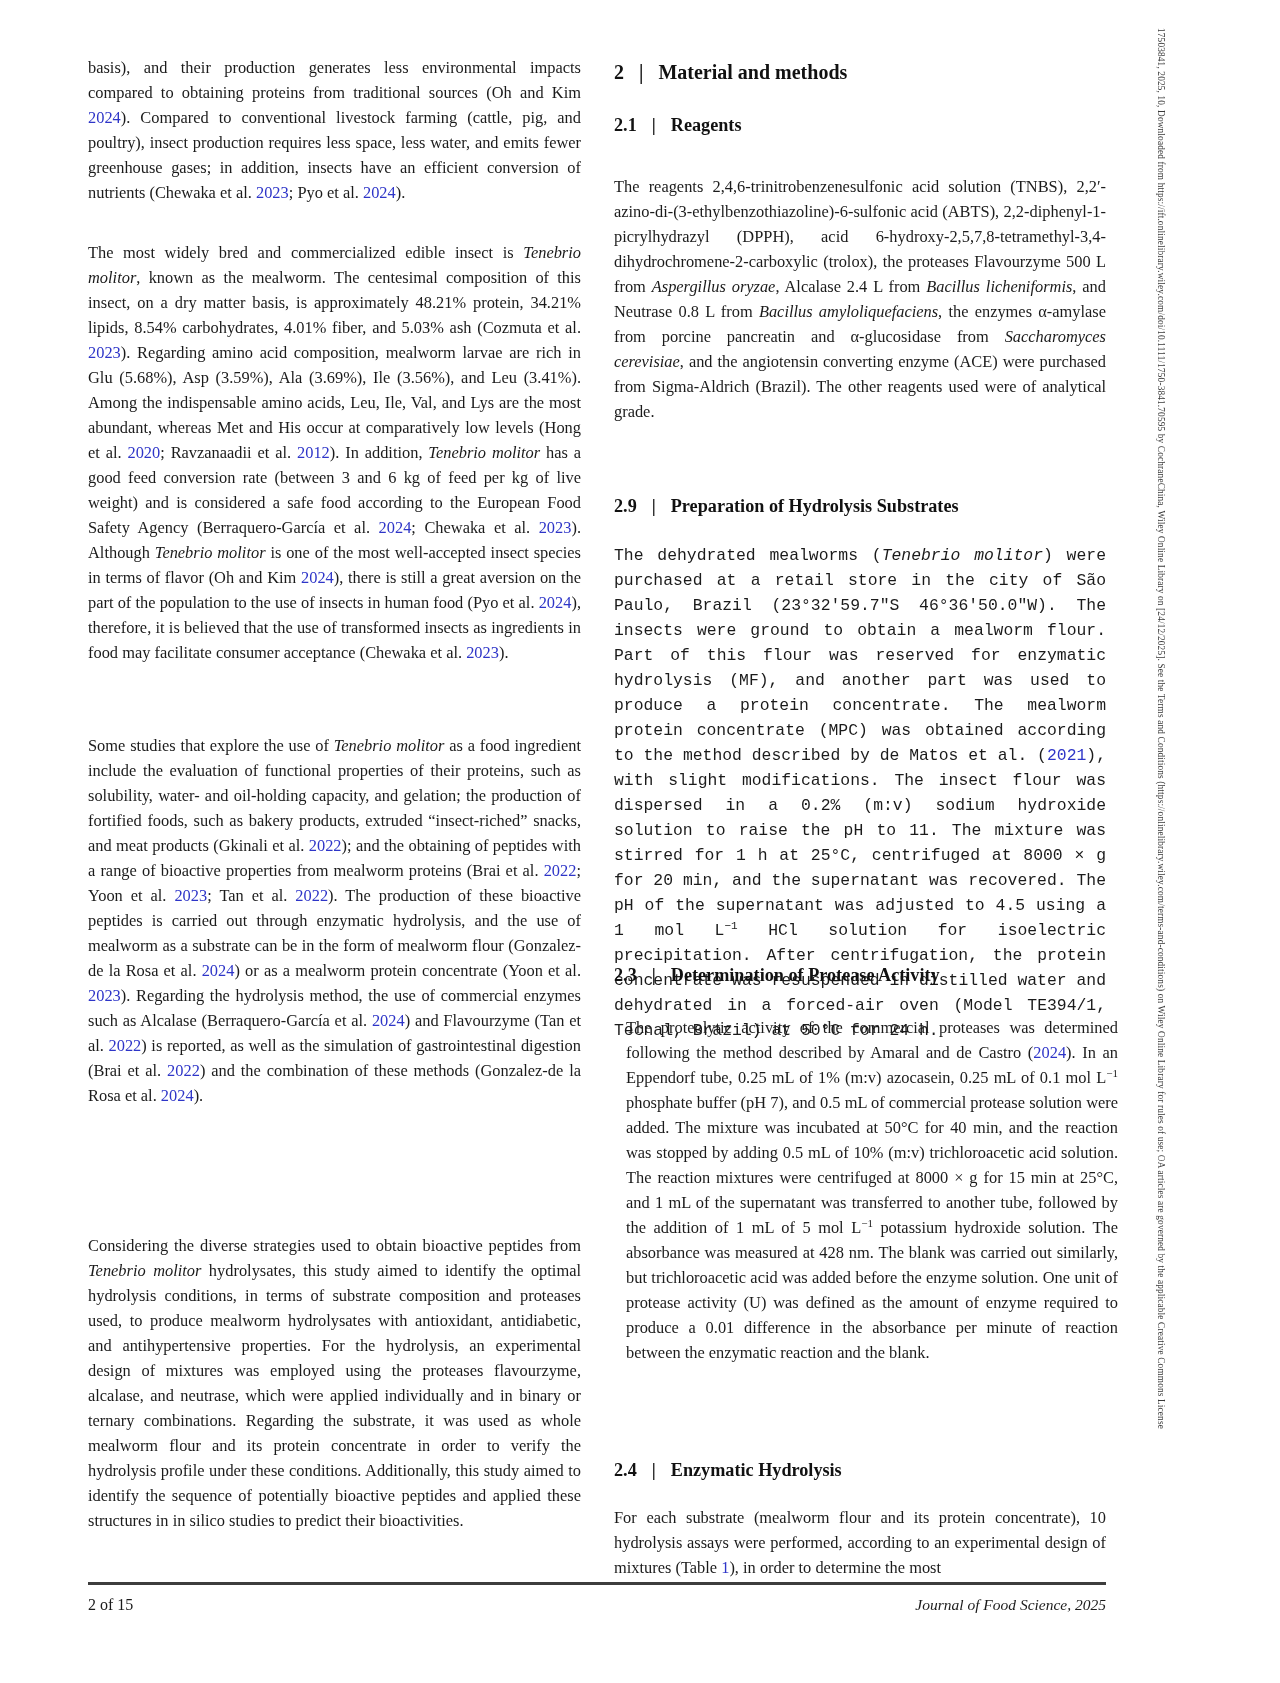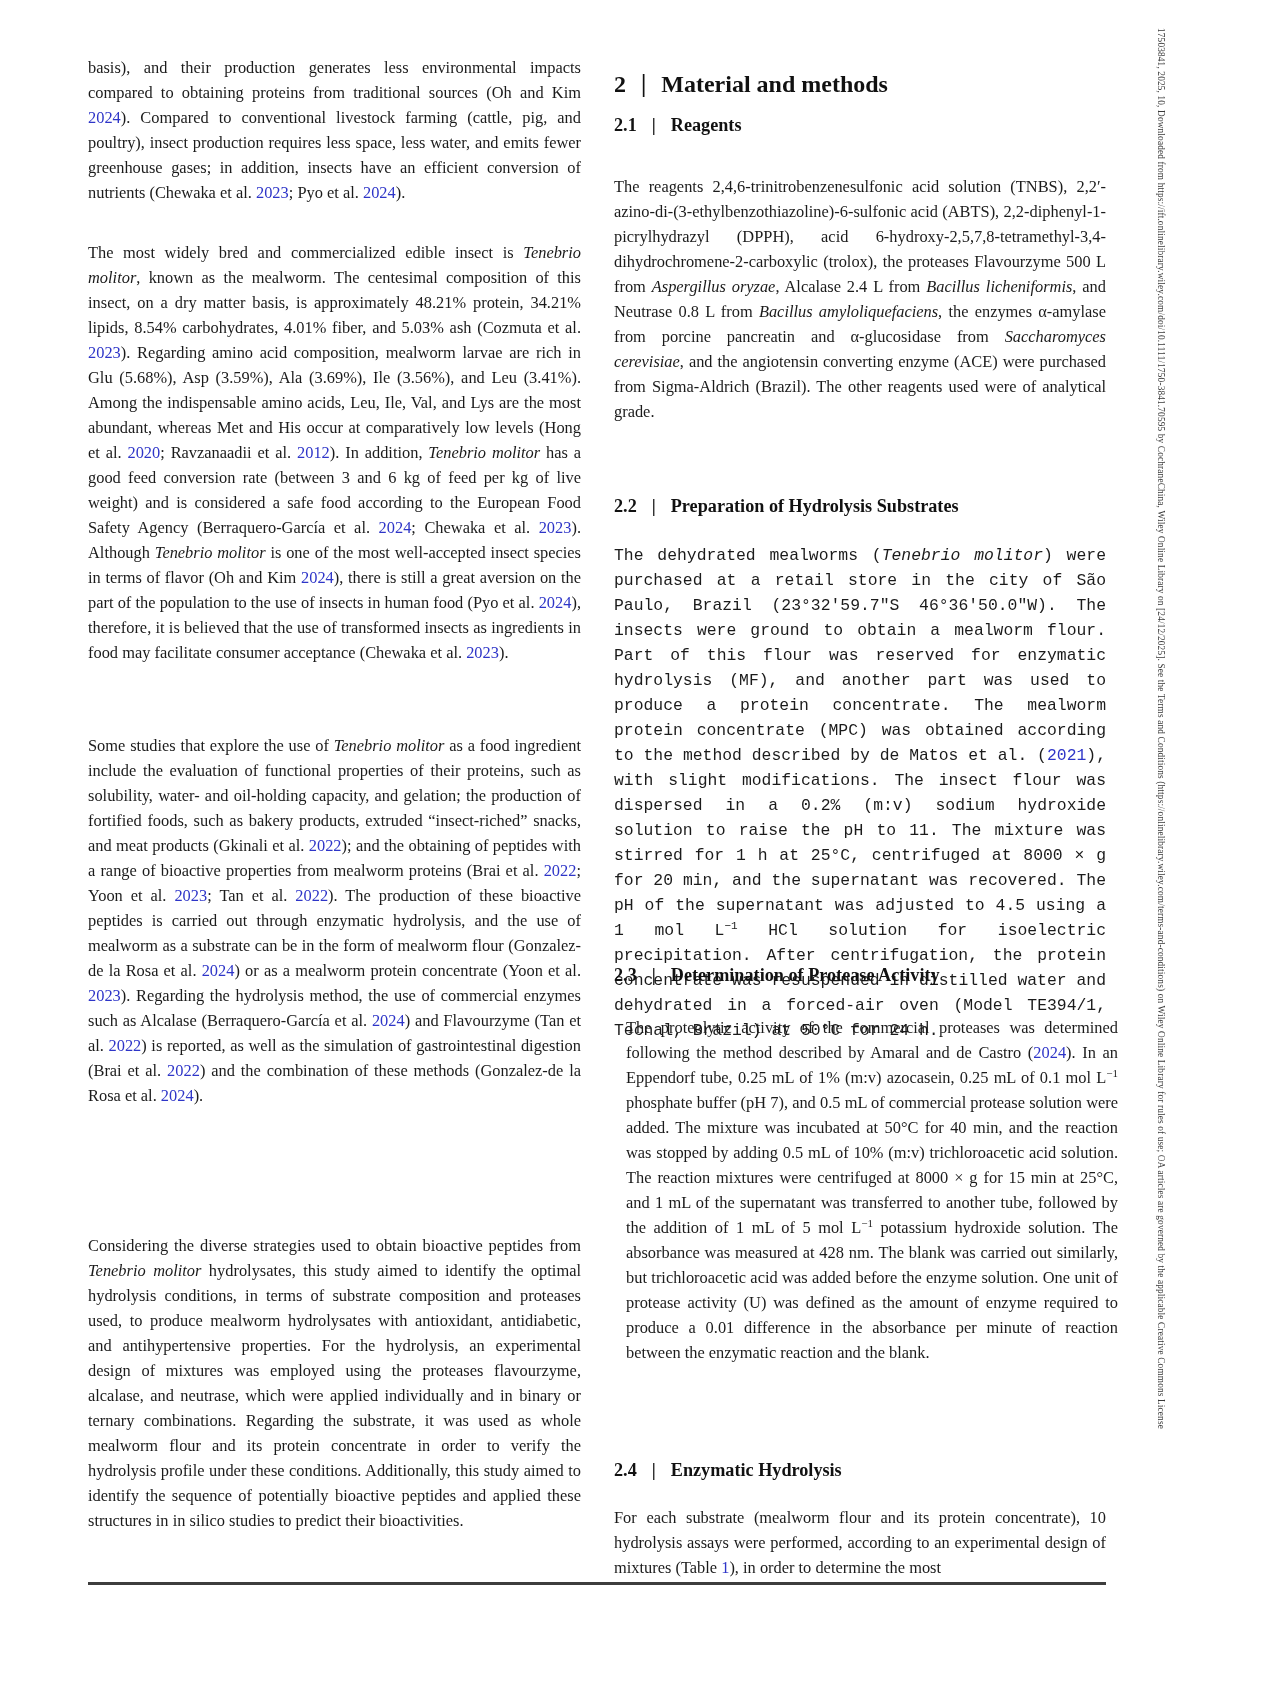--- a/index.html
+++ b/index.html
@@ -27,21 +27,21 @@
   .p1{top:0;}
   .p2{top:185px;}
   .p3{top:678px;}
   .p4{top:1178px;}
   
   .heading{
     position:absolute;left:0;width:100%;
     font-weight:bold;color:#111;
     line-height:26px;white-space:nowrap;
   }
-  .h-main{font-size:24px;top:16px;}
+  .h-main{font-size:20px;top:4px;}
   .h-sub{font-size:18.2px;}
   .h-21{top:57px;}
   .b-21{top:100px;margin-top:19px;}
   .h-22{top:438px;}
   .b-22{top:488px;font-family:Liberation Mono, monospace;}
   .h-23{top:907px;}
   .b-23{top:960px;margin-left:12px;}
   .h-24{top:1402px;}
   .b-24{top:1450px;}
   .h-sep{display:inline-block;margin:0 15px;font-weight:bold;transform:scaleY(1.05);}
@@ -81,33 +81,37 @@
     <div class="heading h-main">
       <span class="h-num">2</span><span class="h-sep">|</span><span class="h-title">Material and methods</span>
     </div>
 
     <div class="heading h-sub h-21">
       <span class="h-num">2.1</span><span class="h-sep">|</span><span class="h-title">Reagents</span>
     </div>
     <div class="para b-21"><span>The reagents 2,4,6-trinitrobenzenesulfonic acid solution (TNBS), 2,2′-azino-di-(3-ethylbenzothiazoline)-6-sulfonic acid (ABTS), 2,2-diphenyl-1-picrylhydrazyl (DPPH), acid 6-hydroxy-2,5,7,8-tetramethyl-3,4-dihydrochromene-2-carboxylic (trolox), the proteases Flavourzyme 500 L from </span><em>Aspergillus oryzae</em><span>, Alcalase 2.4 L from </span><em>Bacillus licheniformis</em><span>, and Neutrase 0.8 L from </span><em>Bacillus amyloliquefaciens</em><span>, the enzymes α-amylase from porcine pancreatin and α-glucosidase from </span><em>Saccharomyces cerevisiae</em><span>, and the angiotensin converting enzyme (ACE) were purchased from Sigma-Aldrich (Brazil). The other reagents used were of analytical grade.</span></div>
 
     <div class="heading h-sub h-22">
-      <span class="h-num">2.2</span><span class="h-sep">|</span><span class="h-title">Preparation of Hydrolysis Substrates</span>
+      <span class="h-num">2.9</span><span class="h-sep">|</span><span class="h-title">Preparation of Hydrolysis Substrates</span>
     </div>
     <div class="para b-22"><span>The dehydrated mealworms (</span><em>Tenebrio molitor</em><span>) were purchased at a retail store in the city of São Paulo, Brazil (23°32′59.7″S 46°36′50.0″W). The insects were ground to obtain a mealworm flour. Part of this flour was reserved for enzymatic hydrolysis (MF), and another part was used to produce a protein concentrate. The mealworm protein concentrate (MPC) was obtained according to the method described by de Matos et al. (</span><span class="cite">2021</span><span>), with slight modifications. The insect flour was dispersed in a 0.2% (m:v) sodium hydroxide solution to raise the pH to 11. The mixture was stirred for 1 h at 25°C, centrifuged at 8000 × g for 20 min, and the supernatant was recovered. The pH of the supernatant was adjusted to 4.5 using a 1 mol L</span><sup>−1</sup><span> HCl solution for isoelectric precipitation. After centrifugation, the protein concentrate was resuspended in distilled water and dehydrated in a forced-air oven (Model TE394/1, Tecnal, Brazil) at 50°C for 24 h.</span></div>
 
     <div class="heading h-sub h-23">
       <span class="h-num">2.3</span><span class="h-sep">|</span><span class="h-title">Determination of Protease Activity</span>
     </div>
     <div class="para b-23"><span>The proteolytic activity of the commercial proteases was determined following the method described by Amaral and de Castro (</span><span class="cite">2024</span><span>). In an Eppendorf tube, 0.25 mL of 1% (m:v) azocasein, 0.25 mL of 0.1 mol L</span><sup>−1</sup><span> phosphate buffer (pH 7), and 0.5 mL of commercial protease solution were added. The mixture was incubated at 50°C for 40 min, and the reaction was stopped by adding 0.5 mL of 10% (m:v) trichloroacetic acid solution. The reaction mixtures were centrifuged at 8000 × g for 15 min at 25°C, and 1 mL of the supernatant was transferred to another tube, followed by the addition of 1 mL of 5 mol L</span><sup>−1</sup><span> potassium hydroxide solution. The absorbance was measured at 428 nm. The blank was carried out similarly, but trichloroacetic acid was added before the enzyme solution. One unit of protease activity (U) was defined as the amount of enzyme required to produce a 0.01 difference in the absorbance per minute of reaction between the enzymatic reaction and the blank.</span></div>
 
     <div class="heading h-sub h-24">
       <span class="h-num">2.4</span><span class="h-sep">|</span><span class="h-title">Enzymatic Hydrolysis</span>
     </div>
     <div class="para b-24"><span>For each substrate (mealworm flour and its protein concentrate), 10 hydrolysis assays were performed, according to an experimental design of mixtures (Table </span><span class="cite">1</span><span>), in order to determine the most</span></div>
 
   </div>
 
   <div class="footer-rule"></div>
+  <div class="footer">
+    <span class="footer-page">2 of 15</span>
+    <span class="footer-journal">Journal of Food Science, 2025</span>
+  </div>
 
   <div class="sidebar">17503841, 2025, 10, Downloaded from https://ift.onlinelibrary.wiley.com/doi/10.1111/1750-3841.70595 by CochraneChina, Wiley Online Library on [24/12/2025]. See the Terms and Conditions (https://onlinelibrary.wiley.com/terms-and-conditions) on Wiley Online Library for rules of use; OA articles are governed by the applicable Creative Commons License</div>
 
 </div>
 
 </body></html>

